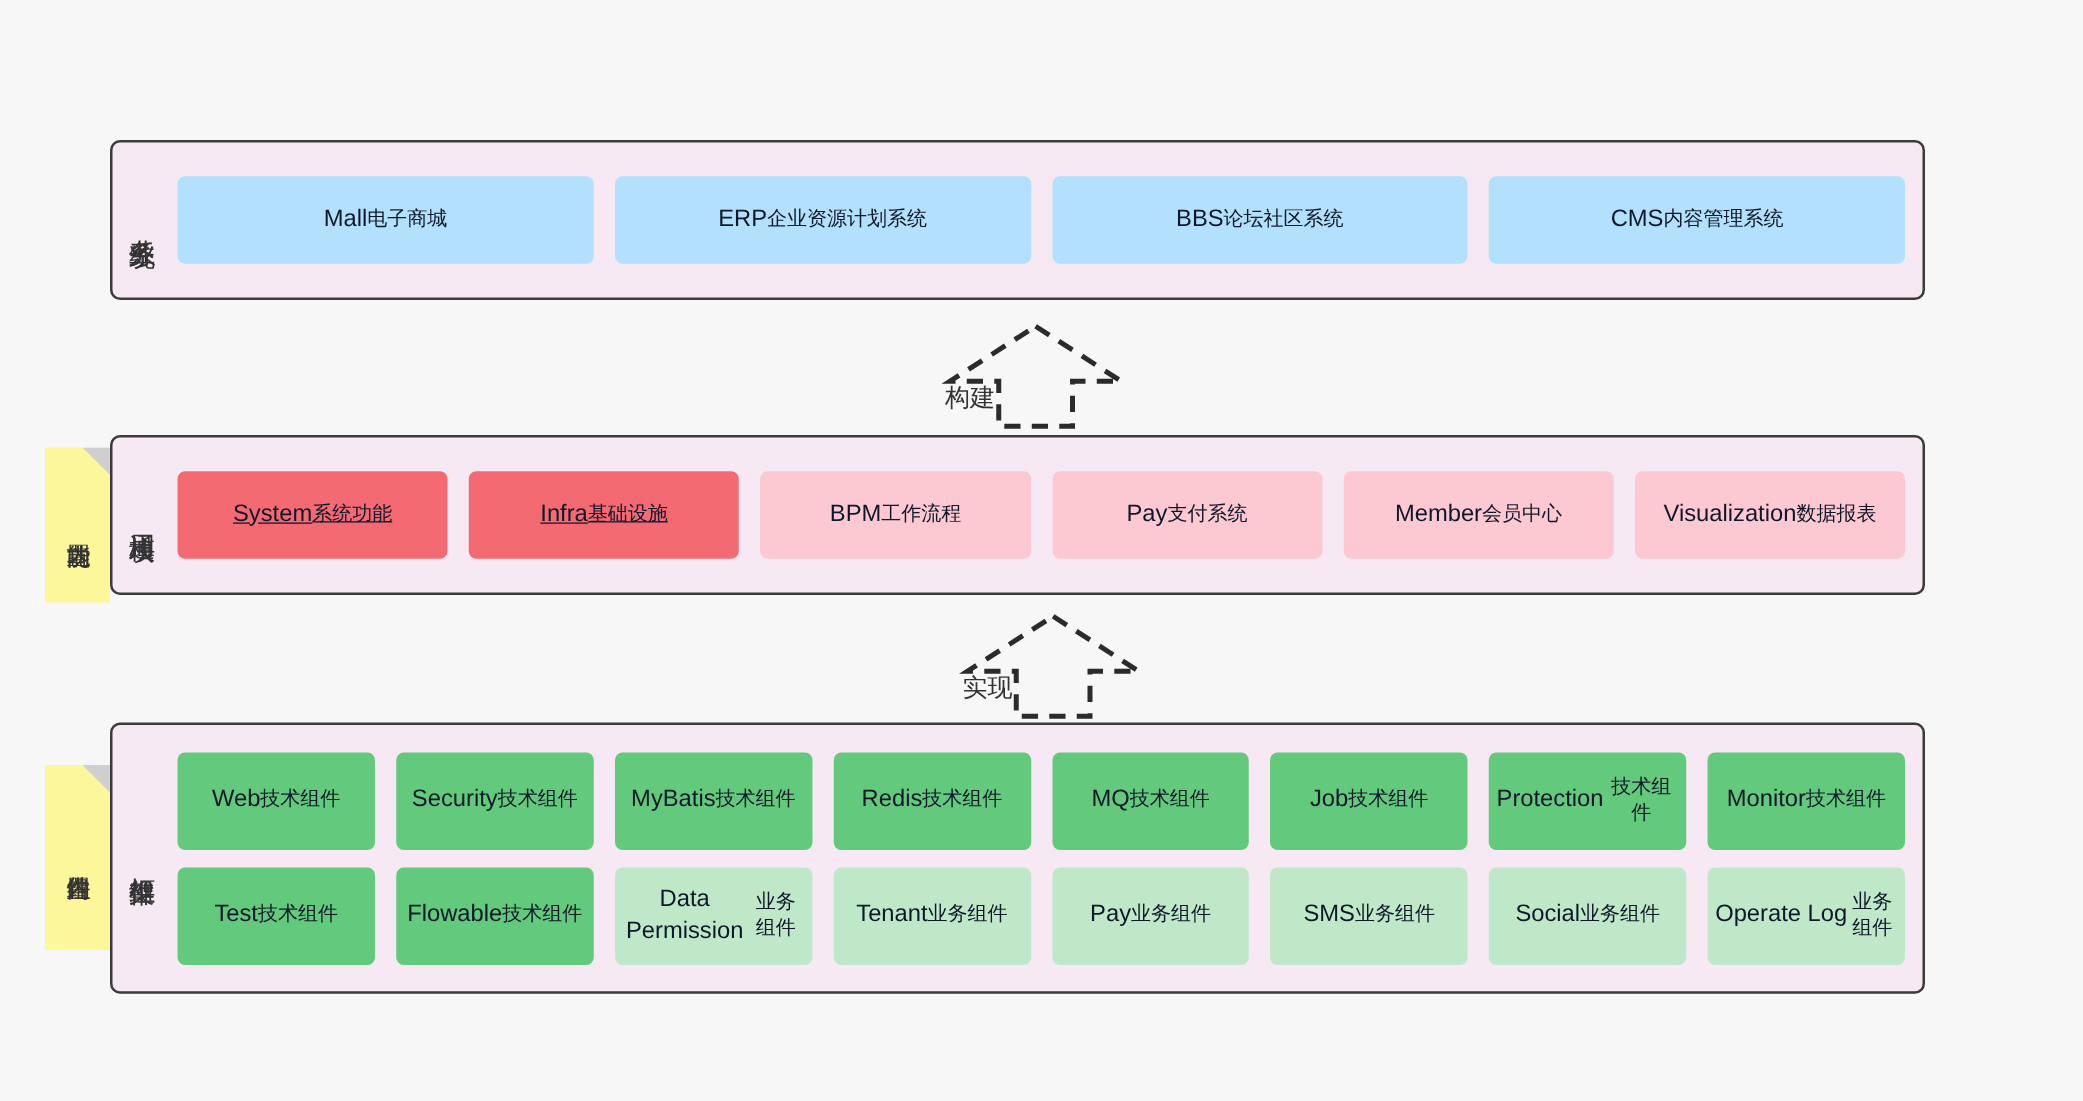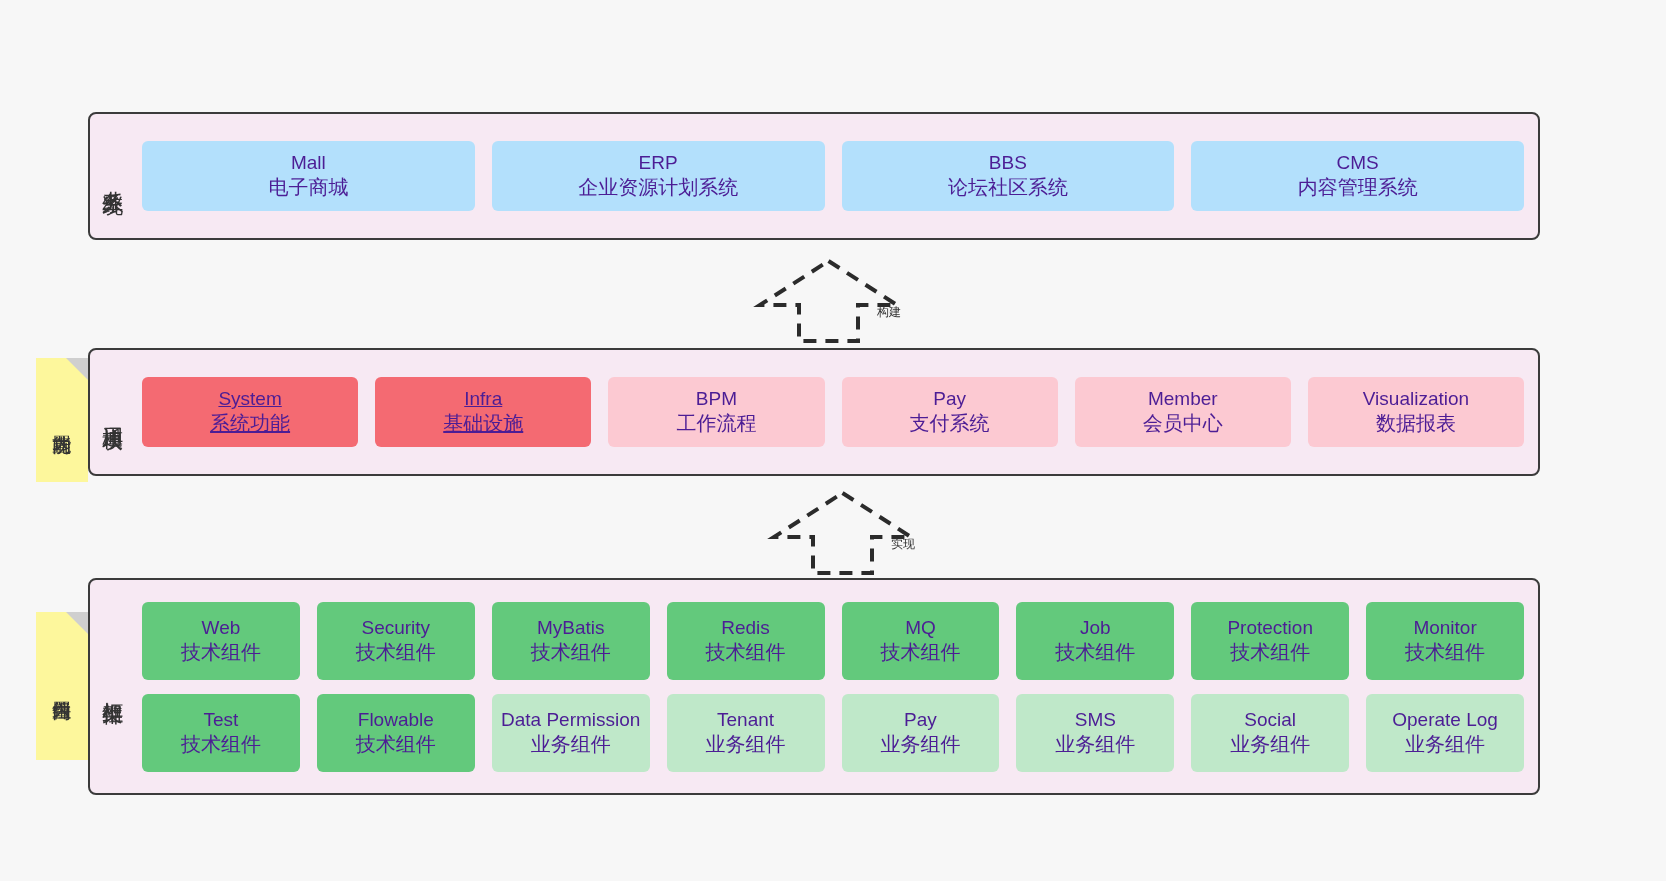--- a/index.html
+++ b/index.html
@@ -51,33 +51,33 @@
   }
   .row {
     display: flex;
     gap: 17px;
   }
   .cell {
     flex: 1 1 0;
     box-sizing: border-box;
     border-radius: 6px;
     display: flex;
-    flex-direction: column;
+    flex-direction: row;
     align-items: center;
     justify-content: center;
     text-align: center;
     font-size: 19px;
     line-height: 1.28;
-    color: #4c1d95;
+    color: #0f172a;
     padding: 4px 6px;
     user-select: none;
   }
   .cell .en { white-space: nowrap; }
   .cell .en.wrap { white-space: normal; }
-  .cell .cn { font-size: 20px; }
+  .cell .cn { font-size: 16px; }
 
   
   .c-blue       { background: #b3e0fc; }
   .c-red        { background: #f46a72; text-decoration: underline; }
   .c-pink       { background: #fcc9d2; }
   .c-green      { background: #63c97c; }
   .c-lightgreen { background: #bfe8c9; }
 
   
   #layer-business { left: 88px;  top: 112px; width: 1452px; height: 128px; }
@@ -120,23 +120,23 @@
   
   .uparrow {
     position: absolute;
     user-select: none;
   }
   .uparrow svg { display: block; overflow: visible; }
   .uparrow .arrow-label {
     position: absolute;
     left: 0;
     right: 0;
-    bottom: 26px;
-    text-align: right;
-    font-size: 12px;
+    bottom: 15px;
+    text-align: left;
+    font-size: 20px;
     color: #333333;
     line-height: 1;
   }
   #arrow-build   { left: 756px; top: 258px; width: 145px; height: 86px; }
   #arrow-implement { left: 770px; top: 490px; width: 145px; height: 86px; }
 </style>
 </head>
 <body>
 
 <div class="layer" id="layer-business">

